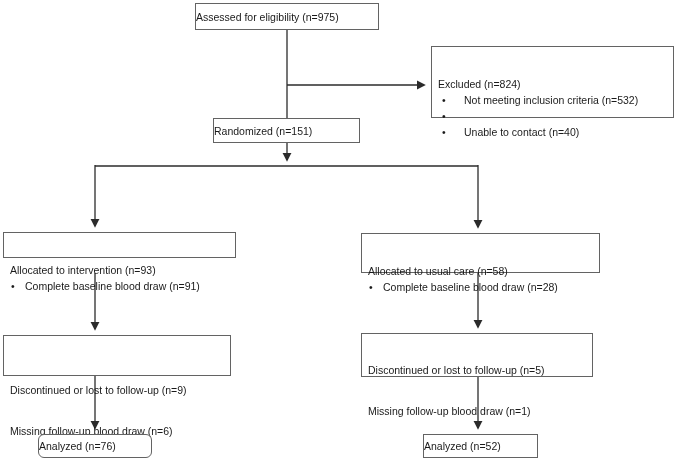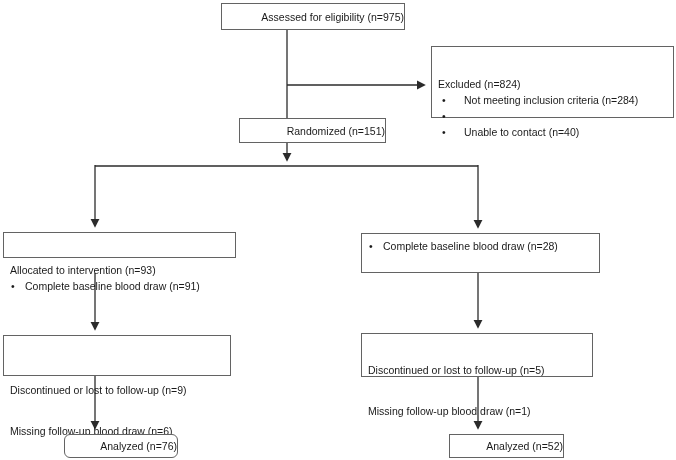--- a/index.html
+++ b/index.html
@@ -16,23 +16,22 @@
   .box {
     position: absolute;
     border: 1px solid #636363;
     background: #ffffff;
     box-sizing: border-box;
     line-height: 16px;
   }
   .box.centered {
     display: flex;
     align-items: center;
-    justify-content: flex-end;
+    justify-content: flex-start;
     text-align: center;
-    margin-left: 26px;
   }
   .box.lefttext { padding: 3px 6px; }
   .bullet-row { display: flex; white-space: nowrap; }
   .bullet-row .bullet-glyph { flex: 0 0 auto; }
   .excluded .bullet-glyph { width: 26px; padding-left: 4px; box-sizing: border-box; }
   .alloc .bullet-glyph { width: 15px; padding-left: 1px; box-sizing: border-box; }
   .line-row { white-space: nowrap; margin-top: 25px; }
   #connector-layer {
     position: absolute;
     left: 0; top: 0;
@@ -64,21 +63,21 @@
   </svg>
 
   <div class="box centered" style="left:195px; top:3px; width:184px; height:27px;">
     <span>Assessed for eligibility (n=975)</span>
   </div>
 
   <div class="box lefttext excluded" style="left:431px; top:46px; width:243px; height:72px; padding-top:4px;">
     <div class="line-row">Excluded (n=824)</div>
     <div class="bullet-row">
       <span class="bullet-glyph">•</span>
-      <span>Not meeting inclusion criteria (n=284)</span>
+      <span>Not meeting inclusion criteria (n=532)</span>
     </div>
     <div class="bullet-row">
       <span class="bullet-glyph">•</span>
     </div>
     <div class="bullet-row">
       <span class="bullet-glyph">•</span>
       <span>Unable to contact (n=40)</span>
     </div>
   </div>
 
@@ -88,20 +87,21 @@
 
   <div class="box lefttext alloc" style="left:3px; top:232px; width:233px; height:26px; padding-top:4px;">
     <div class="line-row">Allocated to intervention (n=93)</div>
     <div class="bullet-row">
       <span class="bullet-glyph">•</span>
       <span>Complete baseline blood draw (n=91)</span>
     </div>
   </div>
 
   <div class="box lefttext alloc" style="left:361px; top:233px; width:239px; height:40px; padding-top:4px;">
+    <div class="line-row">Allocated to usual care (n=58)</div>
     <div class="bullet-row">
       <span class="bullet-glyph">•</span>
       <span>Complete baseline blood draw (n=28)</span>
     </div>
   </div>
 
   <div class="box lefttext" style="left:3px; top:335px; width:228px; height:41px; padding-top:21px;">
     <div class="line-row">Discontinued or lost to follow-up (n=9)</div>
     <div class="line-row">Missing follow-up blood draw (n=6)</div>
   </div>

